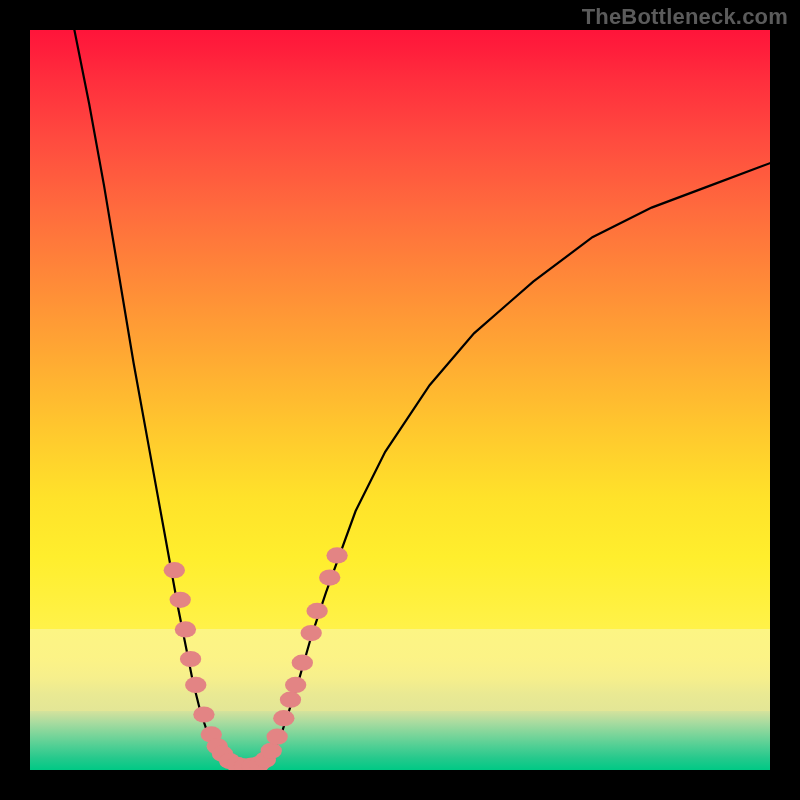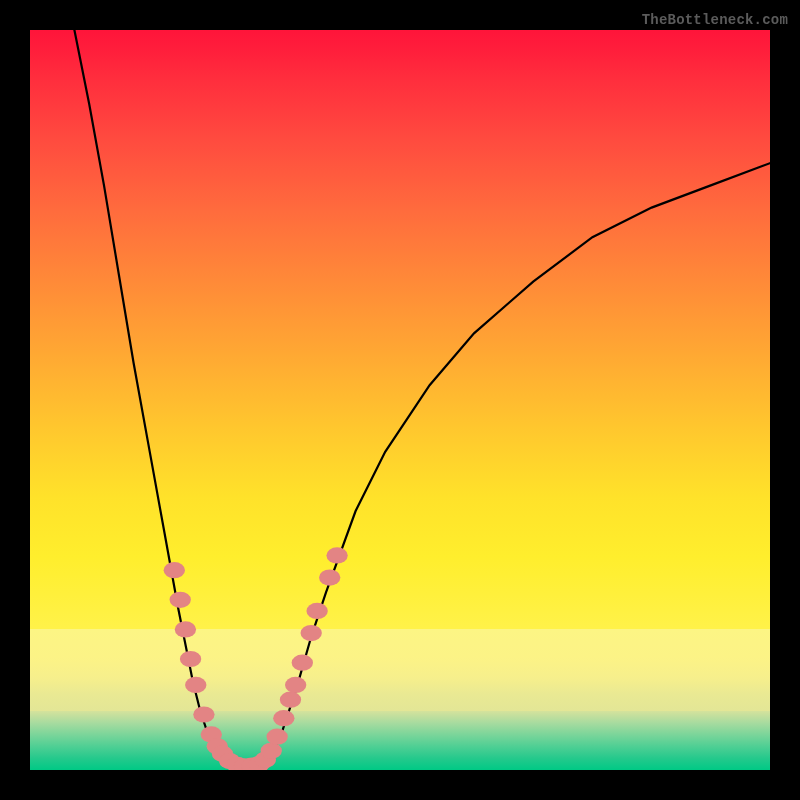--- a/index.html
+++ b/index.html
@@ -7,27 +7,26 @@
   .frame {
     width: 800px;
     height: 800px;
     background: #000;
     position: relative;
   }
   .watermark {
     position: absolute;
     top: 4px;
     right: 12px;
-    font-family: Liberation Mono, monospace;
-    font-size: 14px;
+    font-family: Liberation Sans, sans-serif;
+    font-size: 22px;
     font-weight: 600;
     color: #5b5b5b;
     z-index: 50;
     letter-spacing: 0.2px;
-    margin-top: 8px;
   }
   .plot {
     position: absolute;
     left: 30px;
     top: 30px;
     width: 740px;
     height: 740px;
     overflow: hidden;
   }
   .bg {

